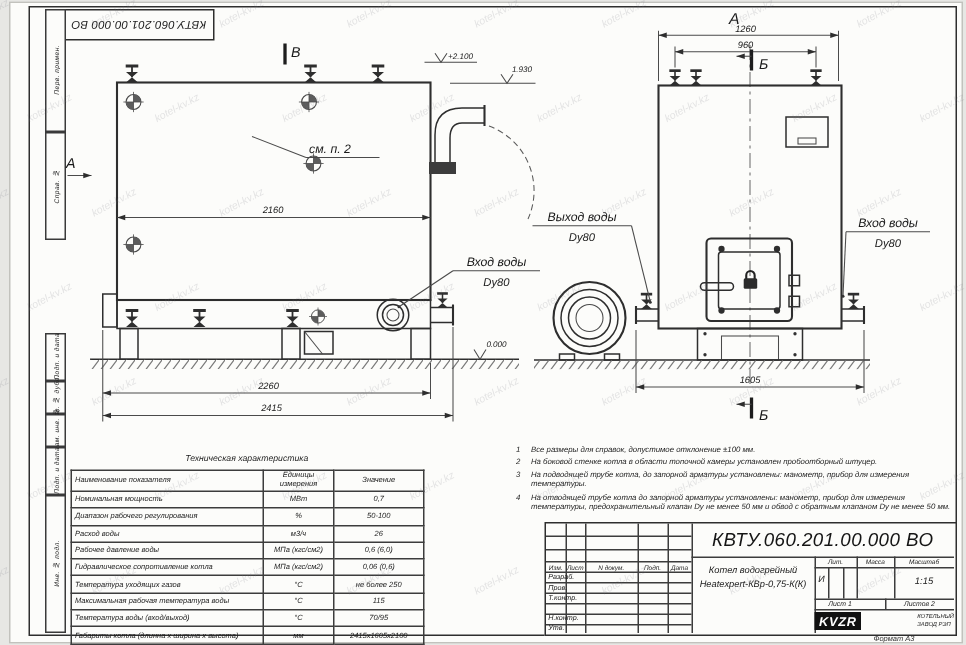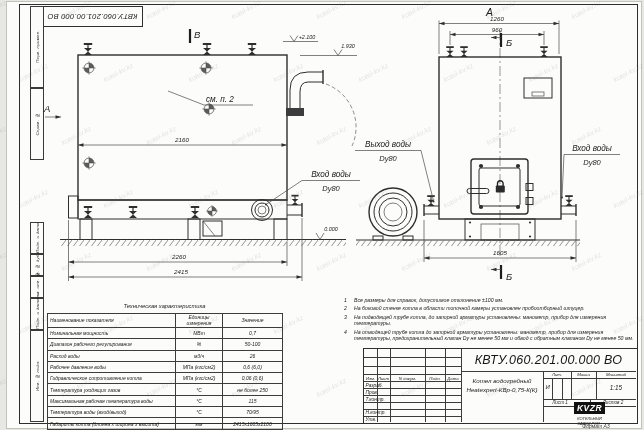--- a/index.html
+++ b/index.html
@@ -38,21 +38,21 @@
   .tb{position:absolute;left:363px;top:348px;width:275px;height:76px;border:1.4px solid #2e2e2e;box-sizing:border-box;
       font-style:italic;color:#1c1c1c;background:#fcfcfa;}
   .tb .vl{position:absolute;width:0;border-left:.9px solid #3c3c3c;}
   .tb .hl{position:absolute;height:0;border-top:.9px solid #3c3c3c;}
   .tb .cell{position:absolute;font-size:4.3px;white-space:nowrap;}
   .tb .cc{text-align:center;transform:translateX(-50%);}
   .docnum{position:absolute;left:97px;top:0;width:175px;height:22px;display:flex;align-items:center;justify-content:center;
       font-size:12.5px;letter-spacing:.3px;color:#151515;}
   .pname{position:absolute;left:97px;top:22px;width:82px;height:30px;display:flex;flex-direction:column;align-items:center;justify-content:center;
       font-size:6.2px;text-align:center;line-height:1.4;}
-  .company{position:absolute;left:179px;top:57px;width:93px;height:16px;display:flex;align-items:center;justify-content:center;gap:3px;flex-direction:column;}
+  .company{position:absolute;left:179px;top:57px;width:93px;height:16px;display:flex;align-items:center;justify-content:space-between;gap:3px;}
   .kvzr{background:#111;color:#fff;font-weight:bold;font-size:8.5px;font-style:italic;padding:1px 3px;letter-spacing:.5px;}
   .cotext{font-size:3.9px;line-height:1.25;color:#222;}
   .fmt{position:absolute;left:556px;top:423px;width:80px;text-align:center;font-size:5px;font-style:italic;color:#333;}
   
   #wm{position:absolute;left:0;top:0;width:644px;height:430px;pointer-events:none;overflow:hidden;}
   .wmt{position:absolute;transform:rotate(-28deg);font-size:7px;font-style:italic;color:rgba(115,115,130,.18);white-space:nowrap;}
 </style>
 </head>
 <body>
 

